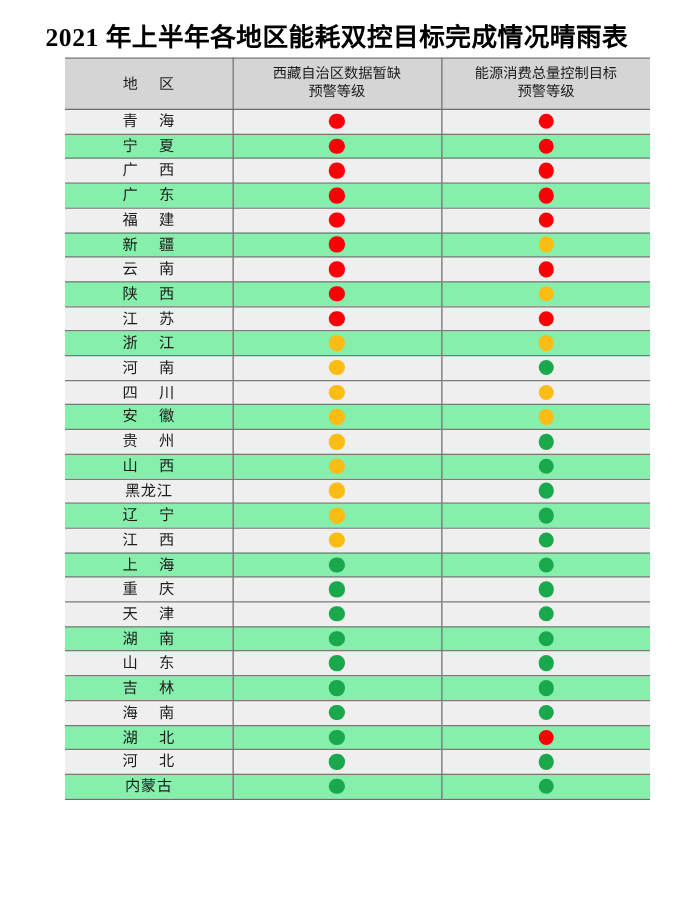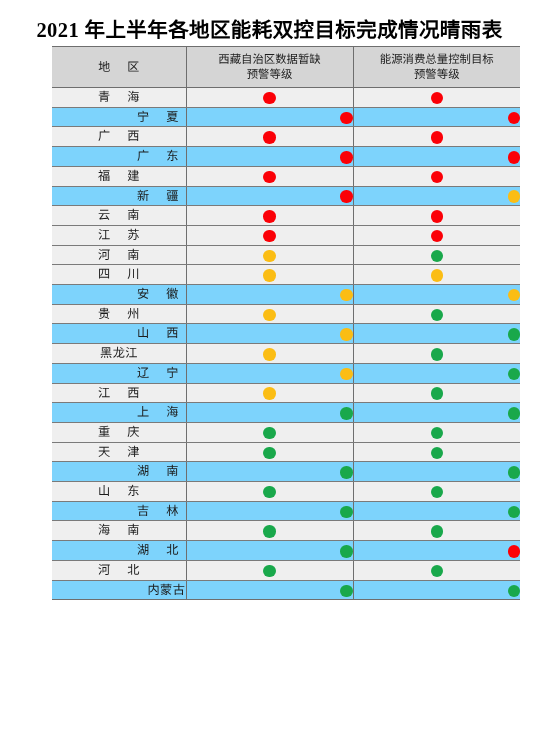--- a/index.html
+++ b/index.html
@@ -81,21 +81,21 @@
     border-right: 1.3px solid #6e6e6e;
     padding: 0;
     height: 18.7px;
     box-sizing: border-box;
     text-align: center;
     vertical-align: middle;
   }
   tbody td:last-child { border-right: none; }
 
   tbody tr.odd td  { background: #efefef; }
-  tbody tr.even td { background: #7dd3fc; text-align: right; }
+  tbody tr.even td { background: #86efac; }
   tbody tr:last-child td { border-bottom: 1.3px solid #6e6e6e; }
 
   td.region {
     font-size: 12.2px;
     color: #1c1c1c;
     letter-spacing: 7px;
     text-indent: 7px;
     line-height: 18.7px;
     white-space: nowrap;
   }
@@ -182,24 +182,34 @@
           <tr class="even">
             <td class="region">新 疆</td>
             <td><span class="dot" style="background: rgb(251, 0, 7);"></span></td>
             <td><span class="dot" style="background: rgb(251, 189, 20);"></span></td>
           </tr>
           <tr class="odd">
             <td class="region">云 南</td>
             <td><span class="dot" style="background: rgb(251, 0, 7);"></span></td>
             <td><span class="dot" style="background: rgb(251, 0, 7);"></span></td>
           </tr>
+          <tr class="even">
+            <td class="region">陕 西</td>
+            <td><span class="dot" style="background: rgb(251, 0, 7);"></span></td>
+            <td><span class="dot" style="background: rgb(251, 189, 20);"></span></td>
+          </tr>
           <tr class="odd">
             <td class="region">江 苏</td>
             <td><span class="dot" style="background: rgb(251, 0, 7);"></span></td>
             <td><span class="dot" style="background: rgb(251, 0, 7);"></span></td>
+          </tr>
+          <tr class="even">
+            <td class="region">浙 江</td>
+            <td><span class="dot" style="background: rgb(251, 189, 20);"></span></td>
+            <td><span class="dot" style="background: rgb(251, 189, 20);"></span></td>
           </tr>
           <tr class="odd">
             <td class="region">河 南</td>
             <td><span class="dot" style="background: rgb(251, 189, 20);"></span></td>
             <td><span class="dot" style="background: rgb(25, 168, 75);"></span></td>
           </tr>
           <tr class="odd">
             <td class="region">四 川</td>
             <td><span class="dot" style="background: rgb(251, 189, 20);"></span></td>
             <td><span class="dot" style="background: rgb(251, 189, 20);"></span></td>

